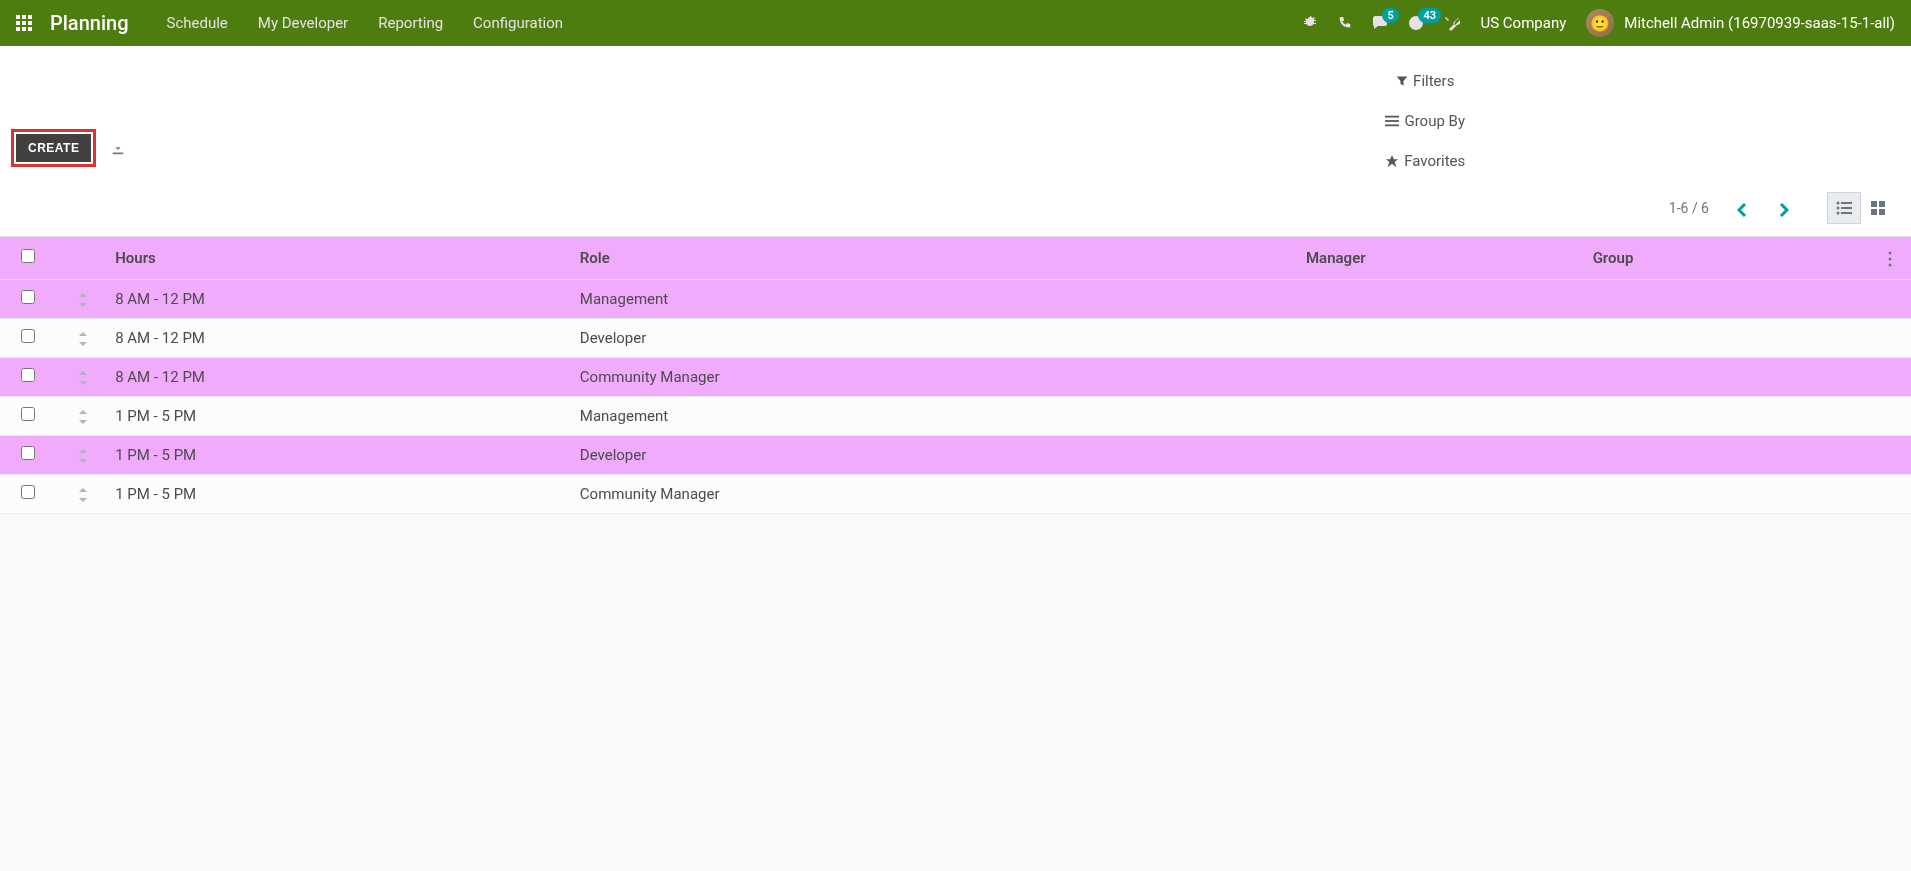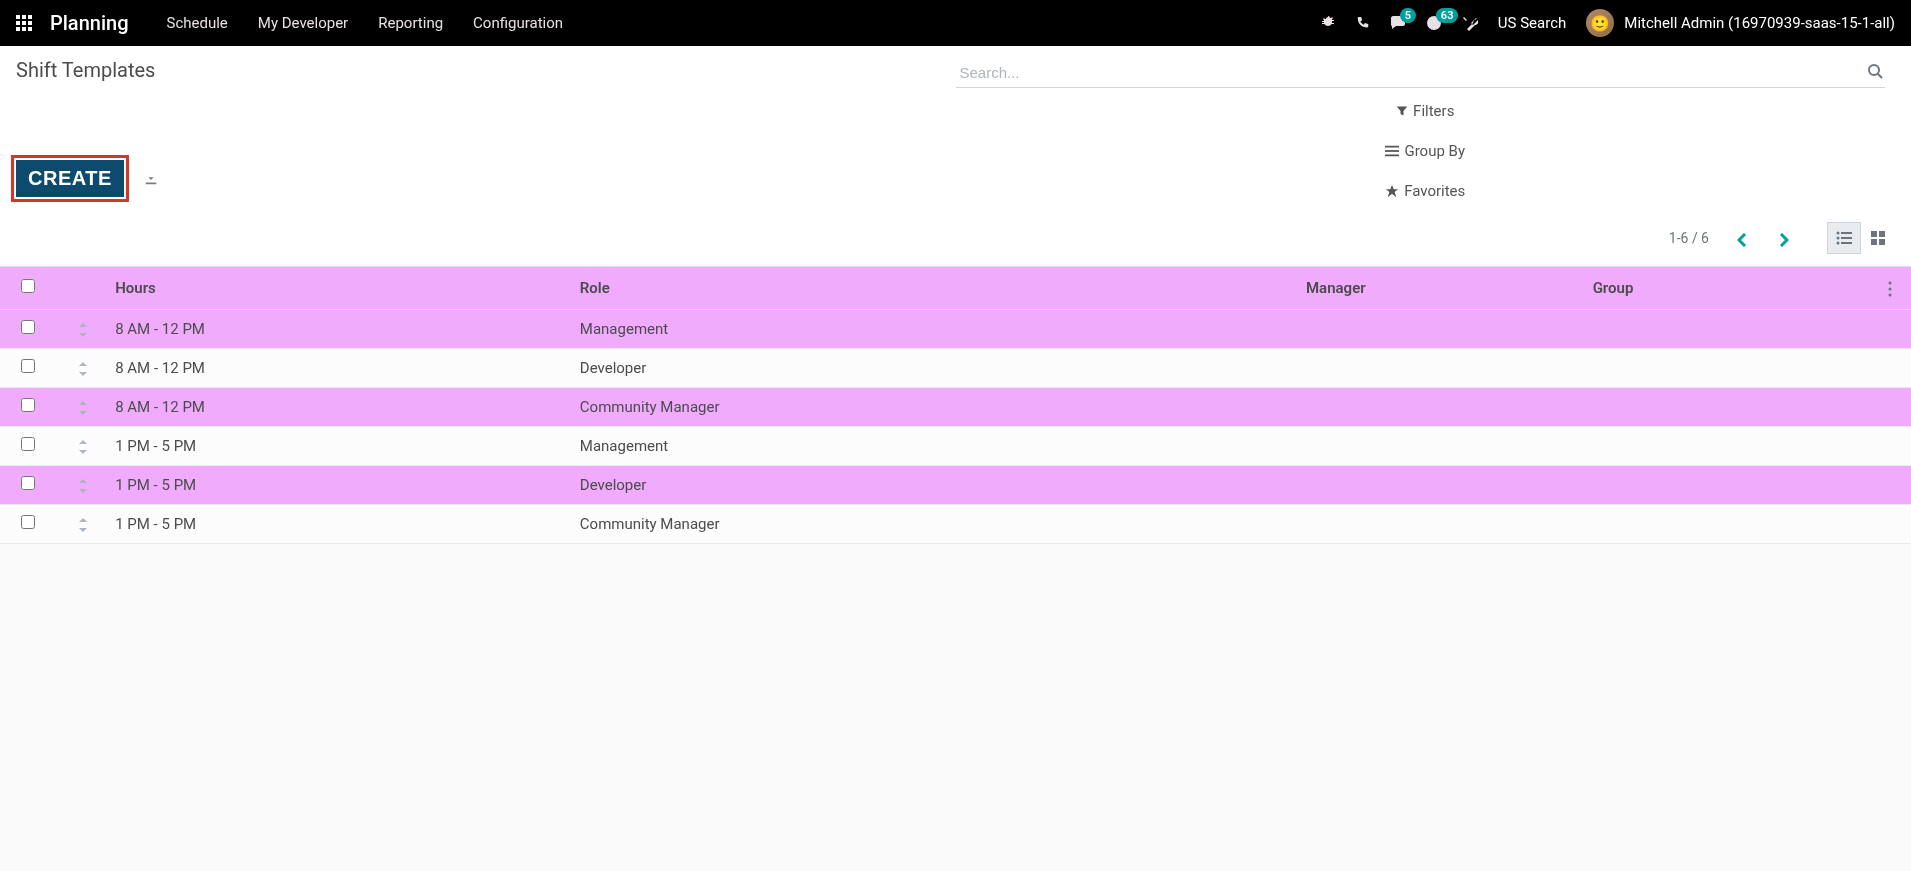--- a/index.html
+++ b/index.html
@@ -1,19 +1,19 @@
 <!DOCTYPE html>
 <html><head>
 <meta charset="utf-8">
 <style>
   * { box-sizing: border-box; margin: 0; padding: 0; }
   body { font-family: -apple-system, BlinkMacSystemFont, "Segoe UI", Roboto, "Helvetica Neue", Arial, sans-serif; background: #f9f9f9; color: #374151; font-size: 14px; }
 
   
-  .navbar { background: #000000; color: #fff; display: flex; align-items: center; height: 46px; padding: 0 16px; }
+  .navbar { background: #4d7c0f; color: #fff; display: flex; align-items: center; height: 46px; padding: 0 16px; }
   .nav-left { display: flex; align-items: center; gap: 18px; }
   .apps-icon { display: grid; grid-template-columns: repeat(3, 4px); grid-template-rows: repeat(3, 4px); gap: 2px; cursor: pointer; }
   .apps-icon span { background: #fff; width: 4px; height: 4px; }
   .app-title { font-size: 20px; font-weight: 500; color: #fff; margin-right: 20px; }
   .nav-menu { display: flex; gap: 30px; }
   .nav-menu-item { color: #E8E0E6; font-size: 15px; cursor: pointer; }
   .nav-right { margin-left: auto; display: flex; align-items: center; gap: 20px; }
   .nav-icon { position: relative; cursor: pointer; color: #E8E0E6; display: flex; align-items: center; }
   .badge { position: absolute; top: -7px; left: 10px; background: #00A09D; color: #fff; font-size: 11px; border-radius: 9px; padding: 1px 5px; font-weight: 600; min-width: 16px; text-align: center; }
   .company-name { color: #fff; font-size: 15px; }
@@ -24,21 +24,21 @@
   
   .control-panel { background: #fff; border-bottom: 1px solid #dee2e6; padding: 12px 16px 0 16px; }
   .cp-top { display: flex; align-items: flex-start; }
   .breadcrumb-title { font-size: 20px; color: #4c4c4c; font-weight: 400; }
   .search-area { margin-left: auto; width: 50%; position: relative; padding-right: 10px;}
   .search-input { width: 100%; border: none; border-bottom: 1px solid #ced4da; padding: 6px 30px 6px 4px; font-size: 15px; outline: none; color: #6c757d; }
   .search-input::placeholder { color: #adb5bd; }
   .search-icon { position: absolute; right: 12px; top: 4px; color: #6c757d; cursor: pointer; }
 
   .cp-bottom { display: flex; align-items: center; padding: 14px 0 12px 0; }
-  .create-btn { background: #0c4a6e; color: #fff; border: none; padding: 7px 12px; font-size: 20px; font-weight: 700; letter-spacing: 0.5px; cursor: pointer; outline: 3px solid #d9342b; outline-offset: 2px; }
+  .create-btn { background: #404040; color: #fff; border: none; padding: 7px 12px; font-size: 12px; font-weight: 700; letter-spacing: 0.5px; cursor: pointer; outline: 3px solid #d9342b; outline-offset: 2px; }
   .download-icon { margin-left: 20px; color: #7C7B7B; cursor: pointer; }
   .search-options { margin-left: auto; display: flex; align-items: center; gap: 22px; color: #555; width: 50%; flex-direction: column; }
   .search-opt { display: flex; align-items: center; gap: 5px; cursor: pointer; font-size: 15px; }
   .pager-area { margin-left: auto; display: flex; align-items: center; gap: 24px; }
   .pager-text { color: #6c757d; font-size: 14px; }
   .pager-arrow { color: #00A09D; cursor: pointer; font-size: 18px; font-weight:700; padding: 0 4px;}
   .view-switcher { display: flex; gap: 0px; margin-left: 10px; }
   .view-btn { width: 34px; height: 32px; display: flex; align-items: center; justify-content: center; cursor: pointer; border: 1px solid transparent; color:#6c757d;}
   .view-btn.active { background: #e9ecef; border: 1px solid #ced4da; }
 
@@ -98,48 +98,36 @@
     <div class="nav-icon">
       <svg width="16" height="16" viewBox="0 0 16 16" fill="currentColor">
           <path d="M1 3c0-1 1-2 2-2h10c1 0 2 1 2 2v6c0 1-1 2-2 2H6l-4 3v-3c-1 0-1-1-1-2V3z"></path>
         </svg>
       <span class="badge">5</span>
     </div>
     <div class="nav-icon">
       <svg width="16" height="16" viewBox="0 0 16 16" fill="currentColor">
           <path d="M8 1a7 7 0 100 14A7 7 0 008 1zm0 2v5l4 2"></path>
         </svg>
-      <span class="badge">63</span>
+      <span class="badge">43</span>
     </div>
     <div class="nav-icon">
       <svg width="16" height="16" viewBox="0 0 16 16" fill="currentColor">
           <path d="M13 2l1 1-5 5 2 2 5-5 1 1c0 2-2 4-4 4l-6 6-2-2 6-6c0-2 2-4 4-4zM2 2l3 3-1 1-3-3z"></path>
         </svg>
     </div>
-    <div class="company-name">US Search</div>
+    <div class="company-name">US Company</div>
     <div class="user-section">
       <div class="avatar">🙂</div>
       <span class="user-name">Mitchell Admin (16970939-saas-15-1-all)</span>
     </div>
   </div>
 </div>
 
 <div class="control-panel">
-  <div class="cp-top">
-    <div class="breadcrumb-title">Shift Templates</div>
-    <div class="search-area">
-      <input class="search-input" placeholder="Search..." style="">
-      <span class="search-icon">
-        <svg width="16" height="16" viewBox="0 0 16 16" fill="none" stroke="currentColor" stroke-width="2">
-            <circle cx="7" cy="7" r="5"></circle>
-            <path d="M11 11l4 4"></path>
-          </svg>
-      </span>
-    </div>
-  </div>
   <div class="cp-bottom">
     <button class="create-btn">CREATE</button>
     <span class="download-icon">
       <svg width="14" height="14" viewBox="0 0 16 16" fill="currentColor">
           <path d="M8 1v8M5 6l3 3 3-3M2 12h12v2H2z"></path>
         </svg>
     </span>
     <div class="search-options">
       <div class="search-opt">
         <svg width="12" height="12" viewBox="0 0 16 16" fill="currentColor">

